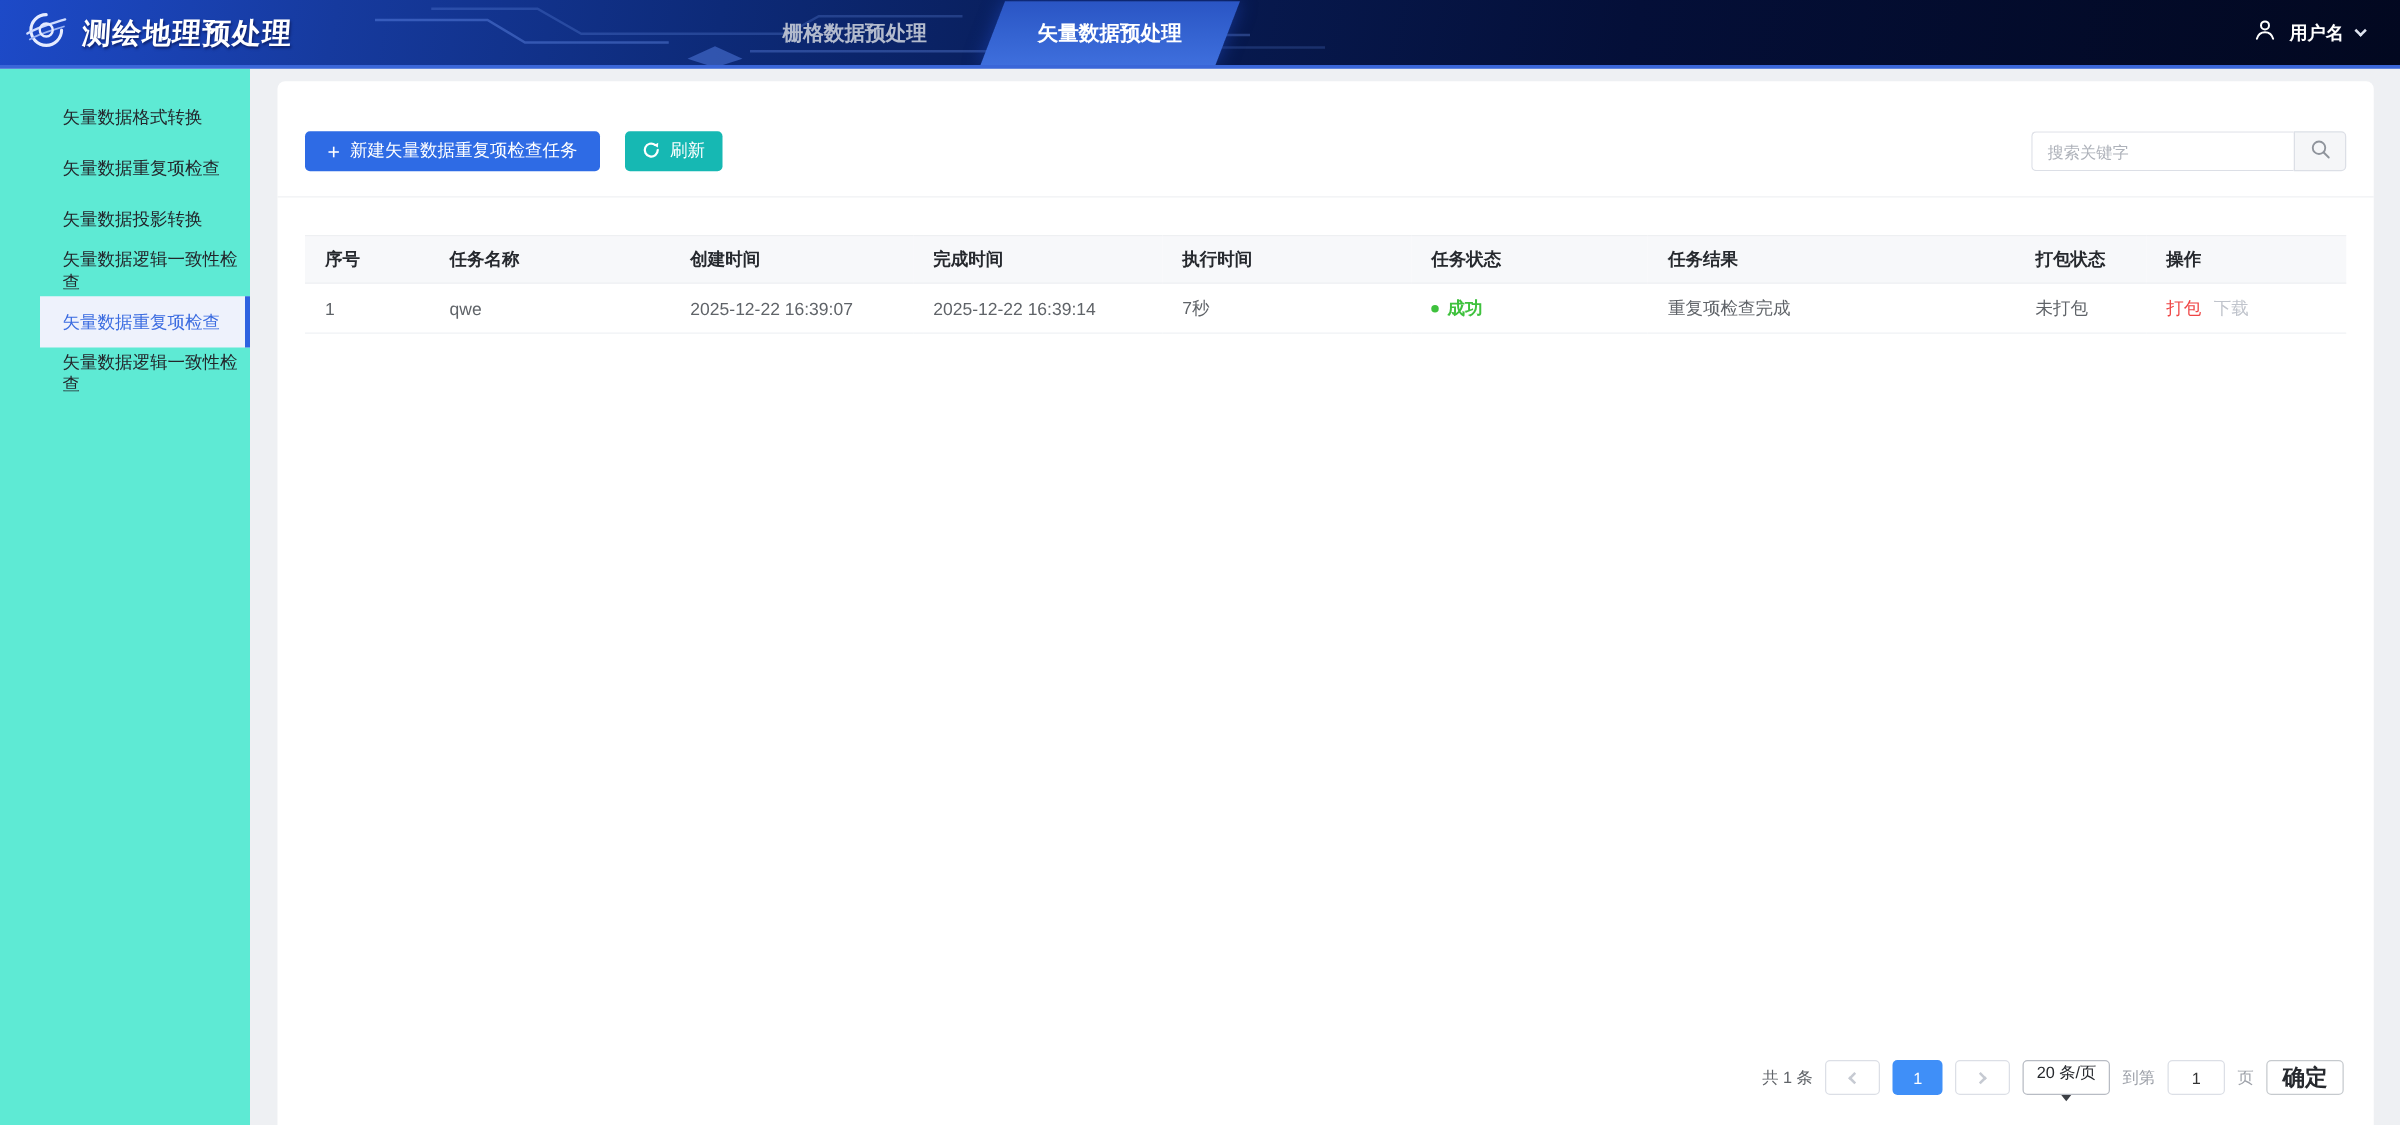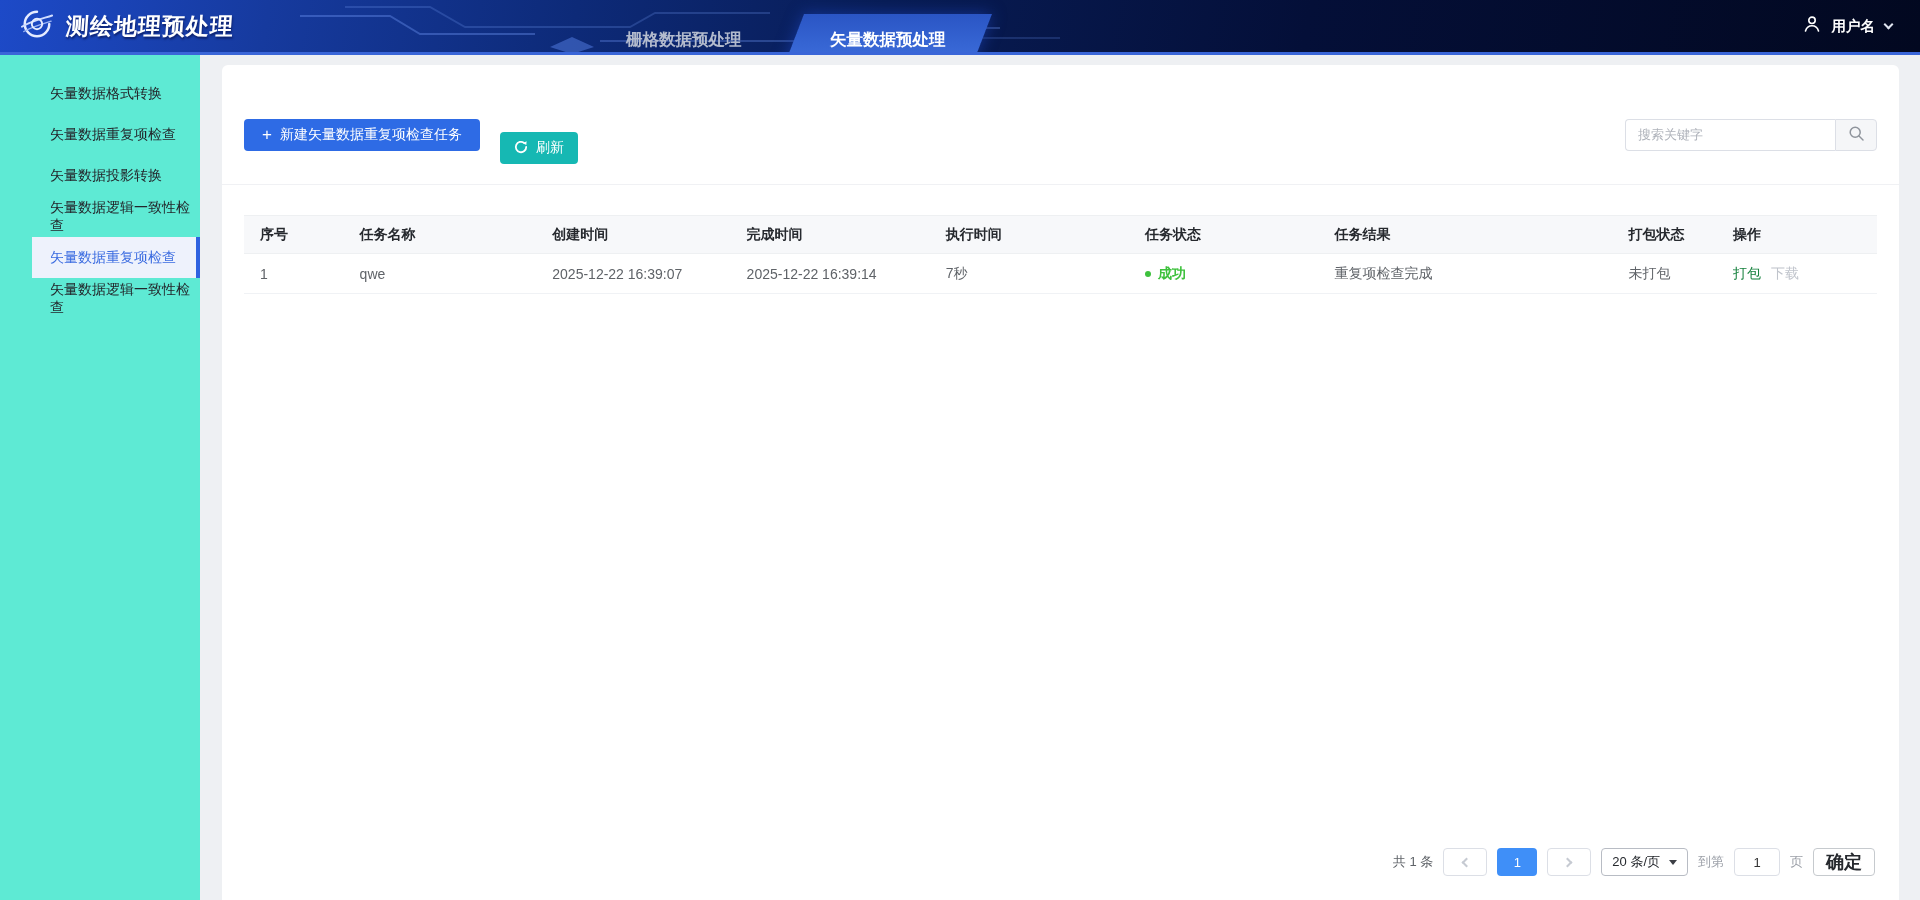--- a/index.html
+++ b/index.html
@@ -10,21 +10,21 @@
   .header {
     position:relative; height:55px; flex:0 0 55px;
     background:linear-gradient(100deg,#1d4ac8 0%,#163a9e 14%,#0d2a78 30%,#081c55 46%,#040f38 68%,#020820 100%);
     border-bottom:3px solid #3a66d8;
     display:flex; align-items:center; color:#fff; overflow:hidden;
   }
   .brand { position:relative; z-index:3; display:flex; align-items:center; gap:12px; padding-left:20px; }
   .brand-title { font-size:23px; font-weight:700; letter-spacing:1px; color:#fff;
     text-shadow:1px 2px 2px rgba(10,25,90,.8); transform:skewX(-4deg); }
   .deco { position:absolute; left:300px; top:0; z-index:1; pointer-events:none; }
-  .tabs { position:absolute; left:600px; top:14px; height:52px; display:flex; align-items:center; z-index:2; }
+  .tabs { position:absolute; left:600px; top:1px; height:52px; display:flex; align-items:center; z-index:2; }
   .tab-inactive { font-size:16.5px; font-weight:700; color:#b3bbcd; padding:0 26px; height:100%;
     display:flex; align-items:center; cursor:pointer; }
   .tab-active { height:100%; margin-left:26px; padding:0 36px; display:flex; align-items:center;
     transform:skewX(-21deg); background:linear-gradient(180deg,#2a55c4 0%,#3564d2 55%,#3f6fdd 100%);
     box-shadow:0 0 14px rgba(30,70,190,.6); cursor:pointer; }
   .tab-active .tab-label { transform:skewX(21deg); font-size:16.5px; font-weight:700; color:#fff; }
   .user-area { position:absolute; right:28px; top:0; height:52px; display:flex; align-items:center; gap:10px; z-index:3; cursor:pointer; }
   .user-name { font-size:14.5px; font-weight:700; color:#fff; }
   .chev { display:inline-block; width:7px; height:7px; border-top:2px solid #c6cad2; border-left:2px solid #c6cad2; }
   .chev-down-white { border-color:#dfe4f0; transform:rotate(-135deg); margin-top:-3px; }
@@ -37,52 +37,52 @@
   .side-item.active { background:#eef2fc; color:#3a6be0; border-right-color:#2e62e0; }
 
   .main { flex:1; min-width:0; background:#eef0f3; padding:10px 21px 0 22px; }
   .card { height:100%; background:#fff; border-radius:6px 6px 0 0; display:flex; flex-direction:column; }
 
   
   .toolbar { display:flex; align-items:center; padding:40px 22px 20px 22px; border-bottom:1px solid #f0f1f4; }
   .btn { display:inline-flex; align-items:center; gap:8px; height:32px; border:none; border-radius:4px;
     color:#fff; font-size:14px; font-family:inherit; cursor:pointer; padding:0 18px; }
   .btn-primary { background:#2e6be5; }
-  .btn-teal { background:#16b8b3; margin-left:20px; padding:0 14px;margin-top:27px; }
+  .btn-teal { background:#16b8b3; margin-left:20px; padding:0 14px; }
   .plus-glyph { font-size:17px; font-weight:400; line-height:1; }
   .spacer { flex:1; }
   .search { display:flex; }
   .search-input { width:210px; height:32px; border:1px solid #dcdfe6; border-right:none; border-radius:4px 0 0 4px;
     padding:0 12px; font-size:13px; color:#333; outline:none; font-family:inherit; }
   .search-input::placeholder { color:#aeb2ba; }
   .search-btn { width:42px; height:32px; border:1px solid #dcdfe6; border-radius:0 4px 4px 0; background:#f5f6f8;
     display:flex; align-items:center; justify-content:center; cursor:pointer; }
 
   
   .table-wrap { margin:30px 22px 0 22px; }
   table { width:100%; border-collapse:collapse; table-layout:fixed; border-top:1px solid #eef0f2; }
   thead th { background:#f7f8fa; height:38px; text-align:left; font-size:14px; font-weight:700; color:#26292e;
     padding:0 10px 0 16px; border-bottom:1px solid #eef0f2; }
   tbody td { height:40px; font-size:14px; color:#5f6368; padding:0 10px 0 16px; border-bottom:1px solid #f0f2f5; background:#fff; }
   .status-ok { color:#3ec13d; font-weight:600; }
   .dot { display:inline-block; width:6px; height:6px; border-radius:50%; background:#3ec13d; margin-right:7px; vertical-align:middle; }
-  .link { color:#15803d; cursor:pointer; text-decoration:none; }
+  .link { color:#ef4444; cursor:pointer; text-decoration:none; }
   .link-disabled { color:#c0c4cc; margin-left:10px; cursor:default;margin-top:24px; }
 
   
   .pagination { margin-top:auto; display:flex; align-items:center; justify-content:flex-end; gap:10px;
     padding:0 24px 24px 16px; font-size:13px; color:#5f6368; }
   .pg-btn { width:44px; height:28px; background:#fff; border:1px solid #dcdfe6; border-radius:4px;
     display:flex; align-items:center; justify-content:center; cursor:pointer; }
   .chev-left { transform:rotate(-45deg); margin-left:3px; }
   .chev-right { transform:rotate(135deg); margin-right:3px; }
   .pg-num { width:40px; height:28px; border:none; border-radius:4px; background:#3f8ff8; color:#fff;
     font-size:13px; font-family:inherit; cursor:pointer; }
   .pg-size { height:28px; border:1px solid #b8bcc4; border-radius:4px; background:#fff; display:flex;
-    align-items:center; padding:0 10px; gap:9px; cursor:pointer; color:#26292e; font-weight:500; }
+    align-items:center; padding:0 10px; gap:9px; cursor:pointer; color:#26292e; font-weight:500;flex-direction:column; }
   .caret { width:0; height:0; border-left:4px solid transparent; border-right:4px solid transparent; border-top:5px solid #3c3f45; }
   .goto-label { color:#9da1a9; }
   .goto-input { width:46px; height:28px; border:1px solid #dcdfe6; border-radius:4px; text-align:center;
     font-size:13px; color:#333; outline:none; font-family:inherit; }
   .btn-confirm { height:28px; padding:0 12px; background:#fff; border:1px solid #c6cace; border-radius:4px;
     font-size:18px; font-weight:700; color:#26292e; cursor:pointer; font-family:inherit; }
 </style>
 </head>
 <body>
 

